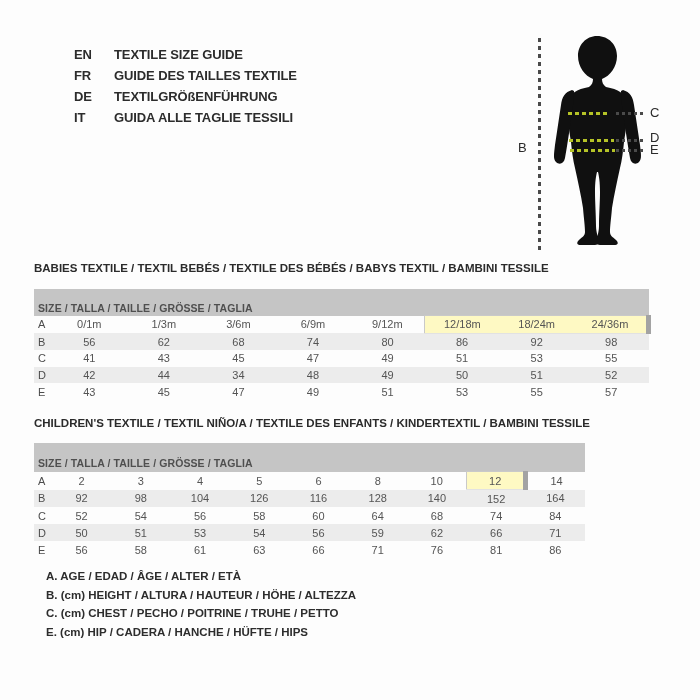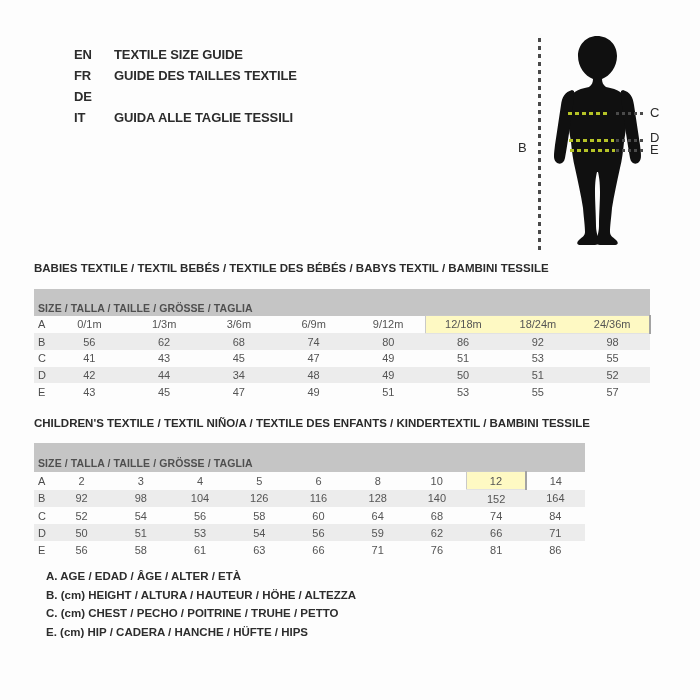--- a/index.html
+++ b/index.html
@@ -27,21 +27,21 @@
   .tbl-block{left:34px;}
   .tbl-title{font-size:11.5px;font-weight:700;color:#2b2b2b;letter-spacing:0;white-space:nowrap;}
   table{border-collapse:collapse;table-layout:fixed;}
   th.size-bar{background:#c5c5c5;color:#4f4f4f;font-size:10.5px;font-weight:700;
     text-align:left;padding:12px 0 0 4px;letter-spacing:0.1px;white-space:nowrap;}
   td{font-size:11px;font-weight:400;color:#545454;text-align:center;padding:0;white-space:nowrap;}
   td.rowlab{text-align:left;padding-left:4px;color:#4c4c4c;}
   tr.stripe td{background:#ececec;}
   td.hl{background:#fef9c3;border-top:1px solid #c9c9c9;border-bottom:1px solid #e2e2e2;}
   td.hl-first{border-left:1px solid #c9c9c9;}
-  td.hl-last{border-right:2px solid #a3a3a3;}
+  td.hl-last{border-right:5px solid #a3a3a3;}
 
   .tbl-babies{top:262px;width:617px;}
   .tbl-babies .tbl-title{height:27px;}
   .tbl-babies table{width:617px;}
   .tbl-babies th.size-bar{height:14px;}
   .tbl-babies td{height:16.6px;}
 
   .tbl-children{top:417px;width:551px;}
   .tbl-children .tbl-title{height:26px;}
   .tbl-children table{width:551px;}
@@ -59,20 +59,21 @@
     <div class="lang-row">
       <span class="lang-code">EN</span>
       <span>TEXTILE SIZE GUIDE</span>
     </div>
     <div class="lang-row">
       <span class="lang-code">FR</span>
       <span>GUIDE DES TAILLES TEXTILE</span>
     </div>
     <div class="lang-row">
       <span class="lang-code">DE</span>
+      <span>TEXTILGRÖßENFÜHRUNG</span>
     </div>
     <div class="lang-row">
       <span class="lang-code">IT</span>
       <span>GUIDA ALLE TAGLIE TESSILI</span>
     </div>
   </div>
 
 <div class="abs figure-area">
   <svg style="position:absolute;left:5px;top:5px;" width="165" height="225" viewBox="0 0 165 225">
     <g fill="#101010">

